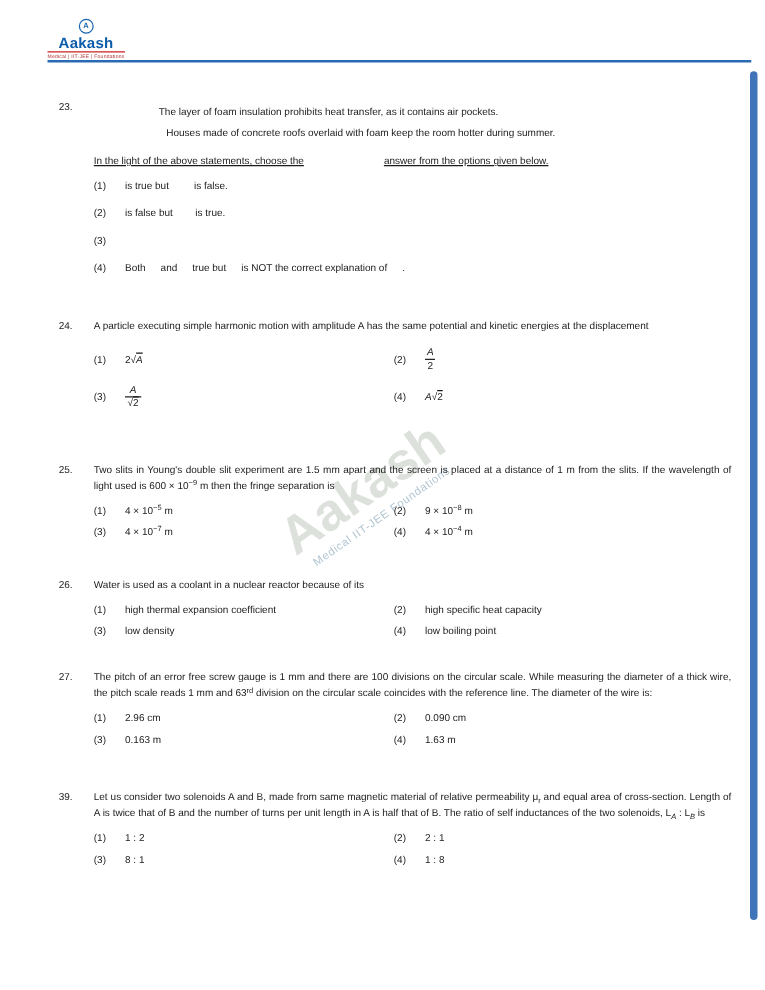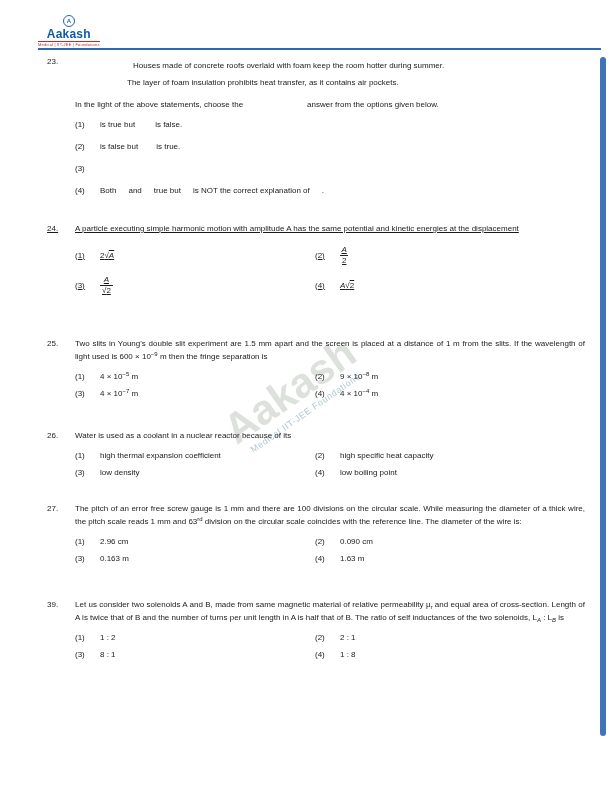--- a/index.html
+++ b/index.html
@@ -29,30 +29,30 @@
   .watermark {
     position:absolute; top:368px; left:218px; z-index:0;
     transform:rotate(-35deg); transform-origin:center;
     pointer-events:none; text-align:center;
   }
   .wm1 { font-size:42px; font-weight:bold; color:#c3c9c0; opacity:0.55; line-height:44px; }
   .wm2 { font-size:9px; color:#9db6c6; opacity:0.8; letter-spacing:0.6px; }
 
   
   .content { position:absolute; top:55px; left:47px; width:540px; z-index:1; line-height:13px; }
-  .question { display:flex; }
-  .mb16{margin-bottom:16px;} .mb42{margin-bottom:42px;text-decoration:underline;} .mb29{margin-bottom:29px;}
+  .question { display:flex;margin-top:24px; }
+  .mb16{margin-bottom:16px;} .mb42{margin-bottom:42px;} .mb29{margin-bottom:29px;}
   .mb23{margin-bottom:23px;} .mb33{margin-bottom:33px;}
   .qnum { width:28px; flex:none; }
   .qbody { flex:1; padding-right:2px; }
   .qline { line-height:13px; }
   .just { text-align:justify; }
   .indent1 { margin-left:58px; margin-top:4px; }
   .indent2 { margin-left:52px; margin-top:4px; }
-  .mt9 { margin-top:9px; }
+  .mt9 { margin-top:9px;text-decoration:underline; }
 
   .blank { display:inline-block; height:1px; }
   .w12{width:12px;} .w18{width:18px;} .w20{width:20px;} .w55{width:55px;} .w64{width:64px;}
 
   .opt-stack { display:flex; margin-bottom:9px; }
   .opts-start { margin-top:7px; }
   .opts-grid { display:grid; grid-template-columns:240px 1fr; row-gap:4px; margin-top:7px; }
   .opts-grid.math { row-gap:10px; margin-top:10px; align-items:center; }
   .opt { display:flex; align-items:center; }
   .olabel { width:25px; flex:none; }
@@ -86,22 +86,22 @@
   <div class="watermark">
     <div class="wm1">Aakash</div>
     <div class="wm2">Medical IIT-JEE Foundations</div>
   </div>
 
   <main class="content">
 
     <section class="question mb16">
       <div class="qnum">23.</div>
       <div class="qbody">
+        <div class="qline indent2">The layer of foam insulation prohibits heat transfer, as it contains air pockets.</div>
         <div class="qline indent1">Houses made of concrete roofs overlaid with foam keep the room hotter during summer.</div>
-        <div class="qline indent2">The layer of foam insulation prohibits heat transfer, as it contains air pockets.</div>
         <div class="qline mt9">
           <span>In the light of the above statements, choose the</span><span class="blank w64"></span><span>answer from the options given below.</span>
         </div>
         <div class="opts-start">
           <div class="opt-stack">
             <span class="olabel">(1)</span>
             <span><span>is true but</span><span class="blank w20"></span><span>is false.</span></span>
           </div>
           <div class="opt-stack">
             <span class="olabel">(2)</span>

